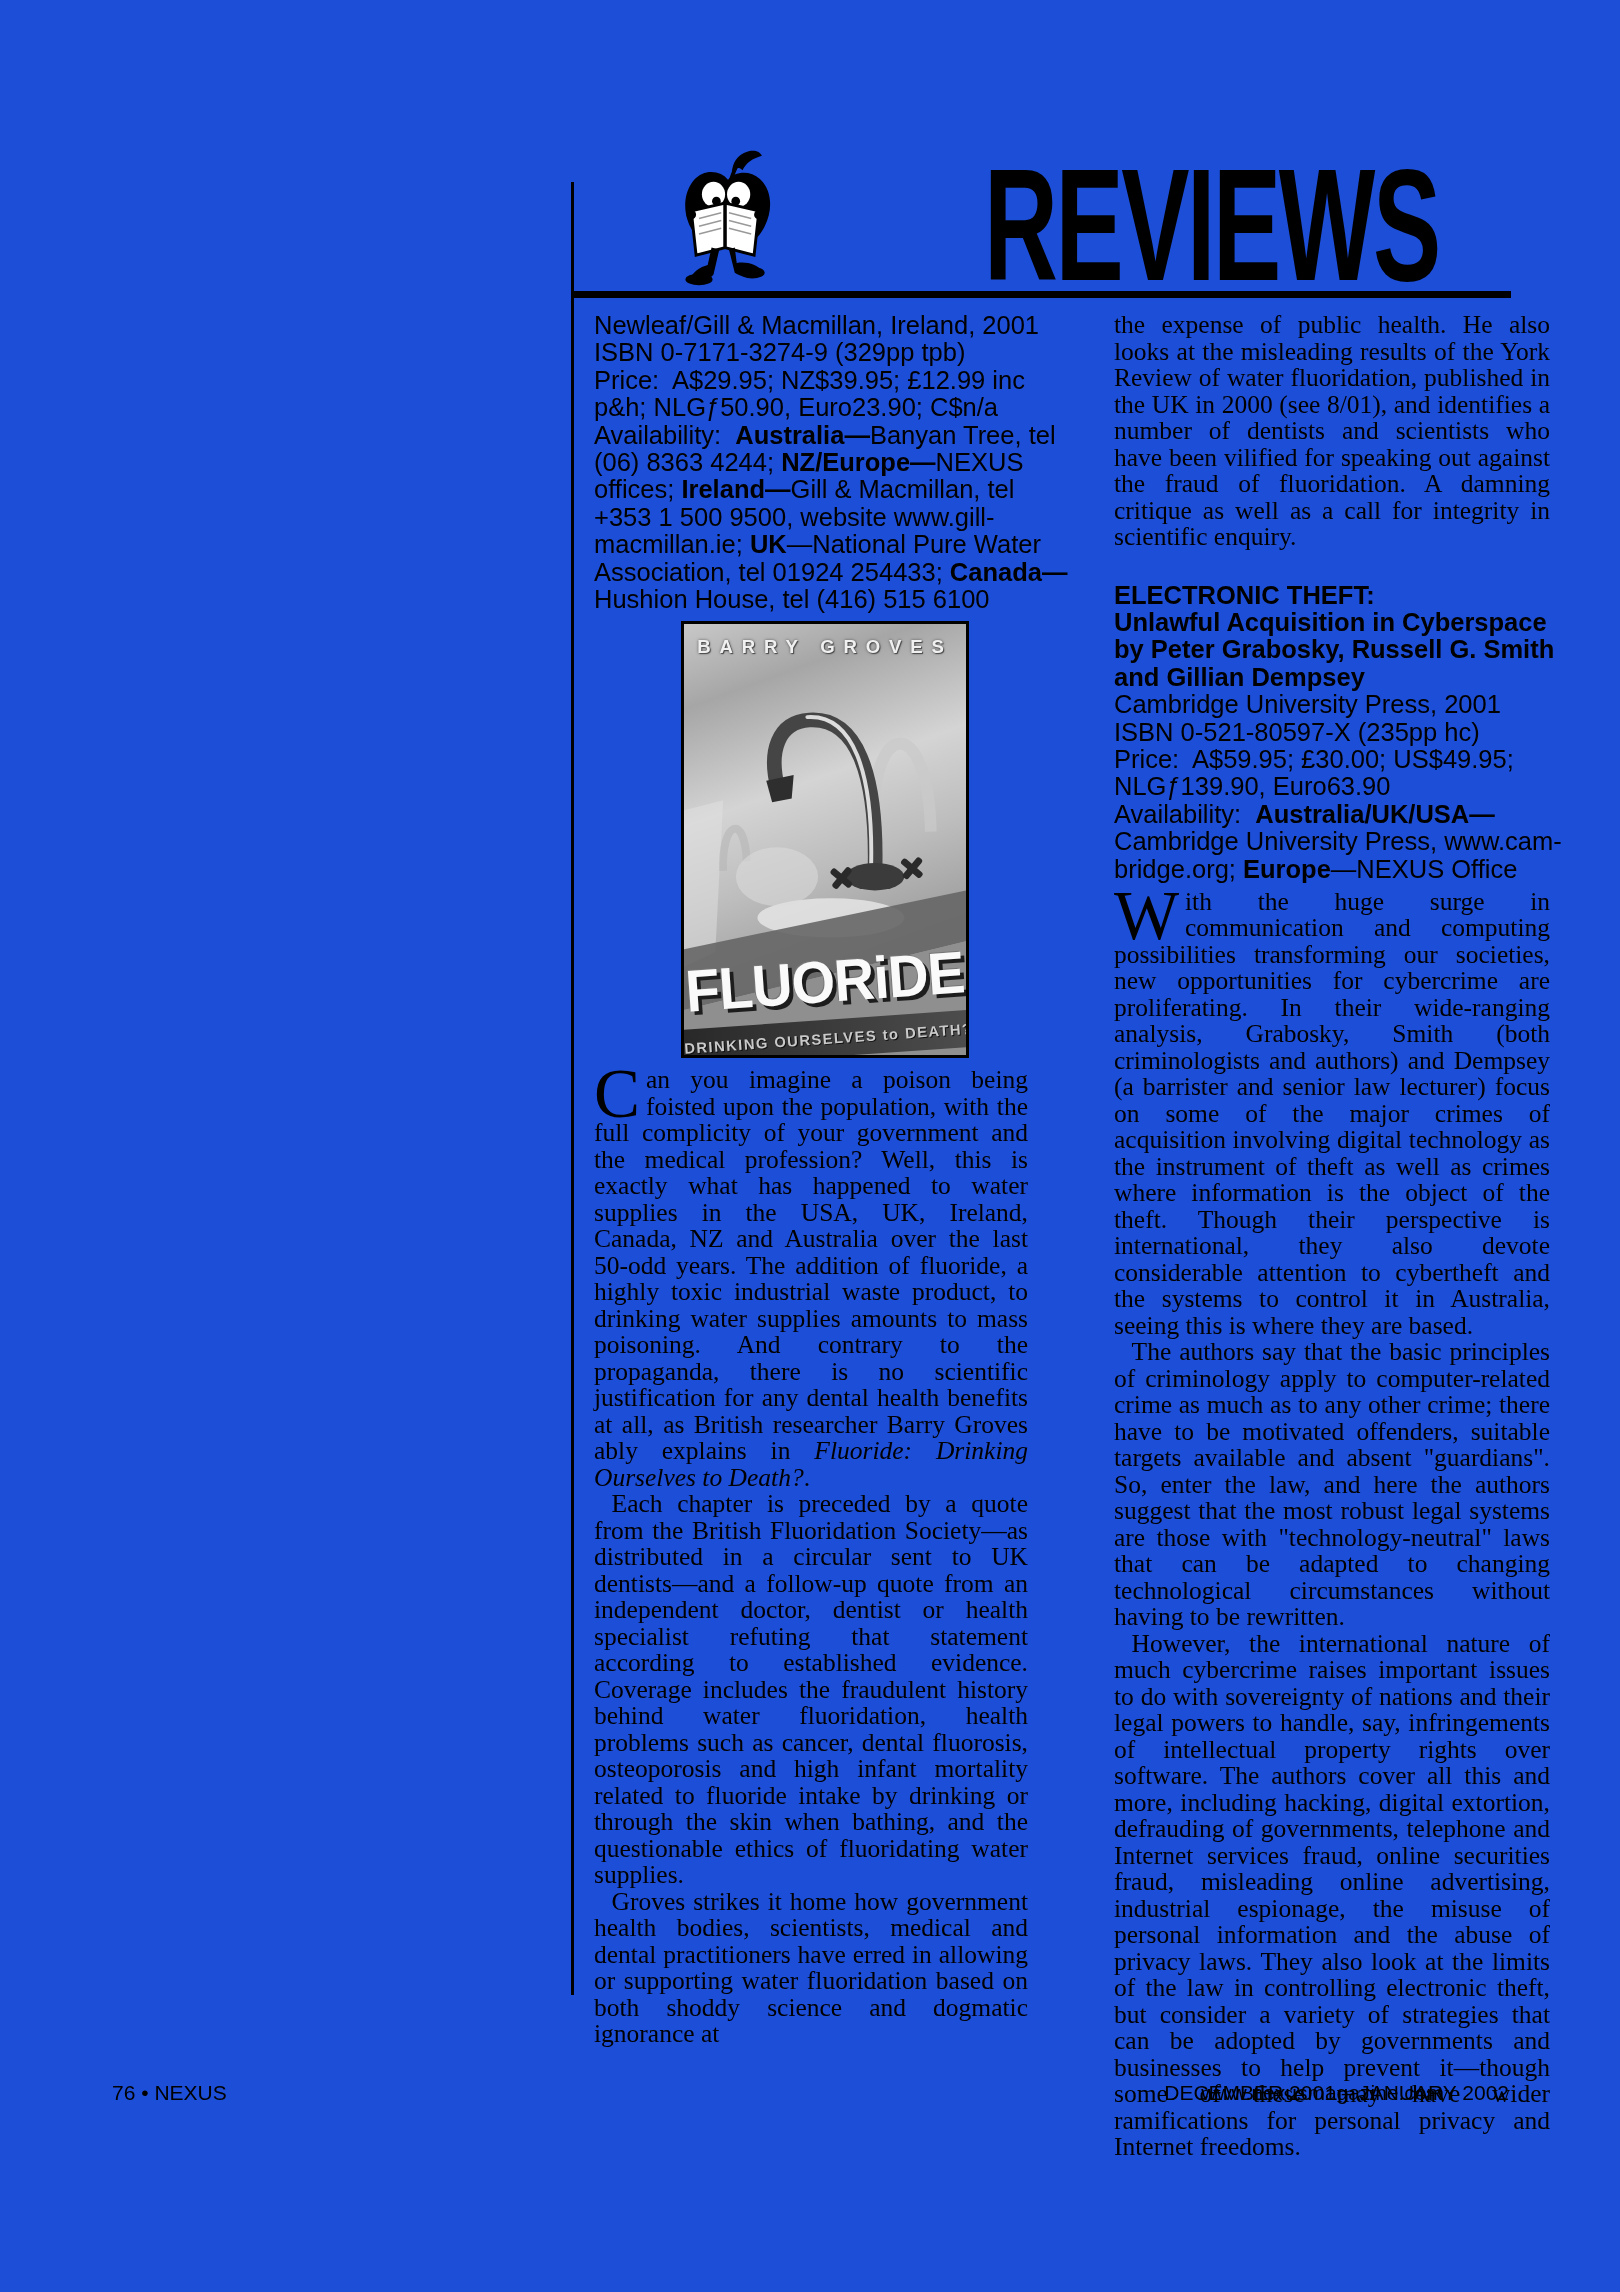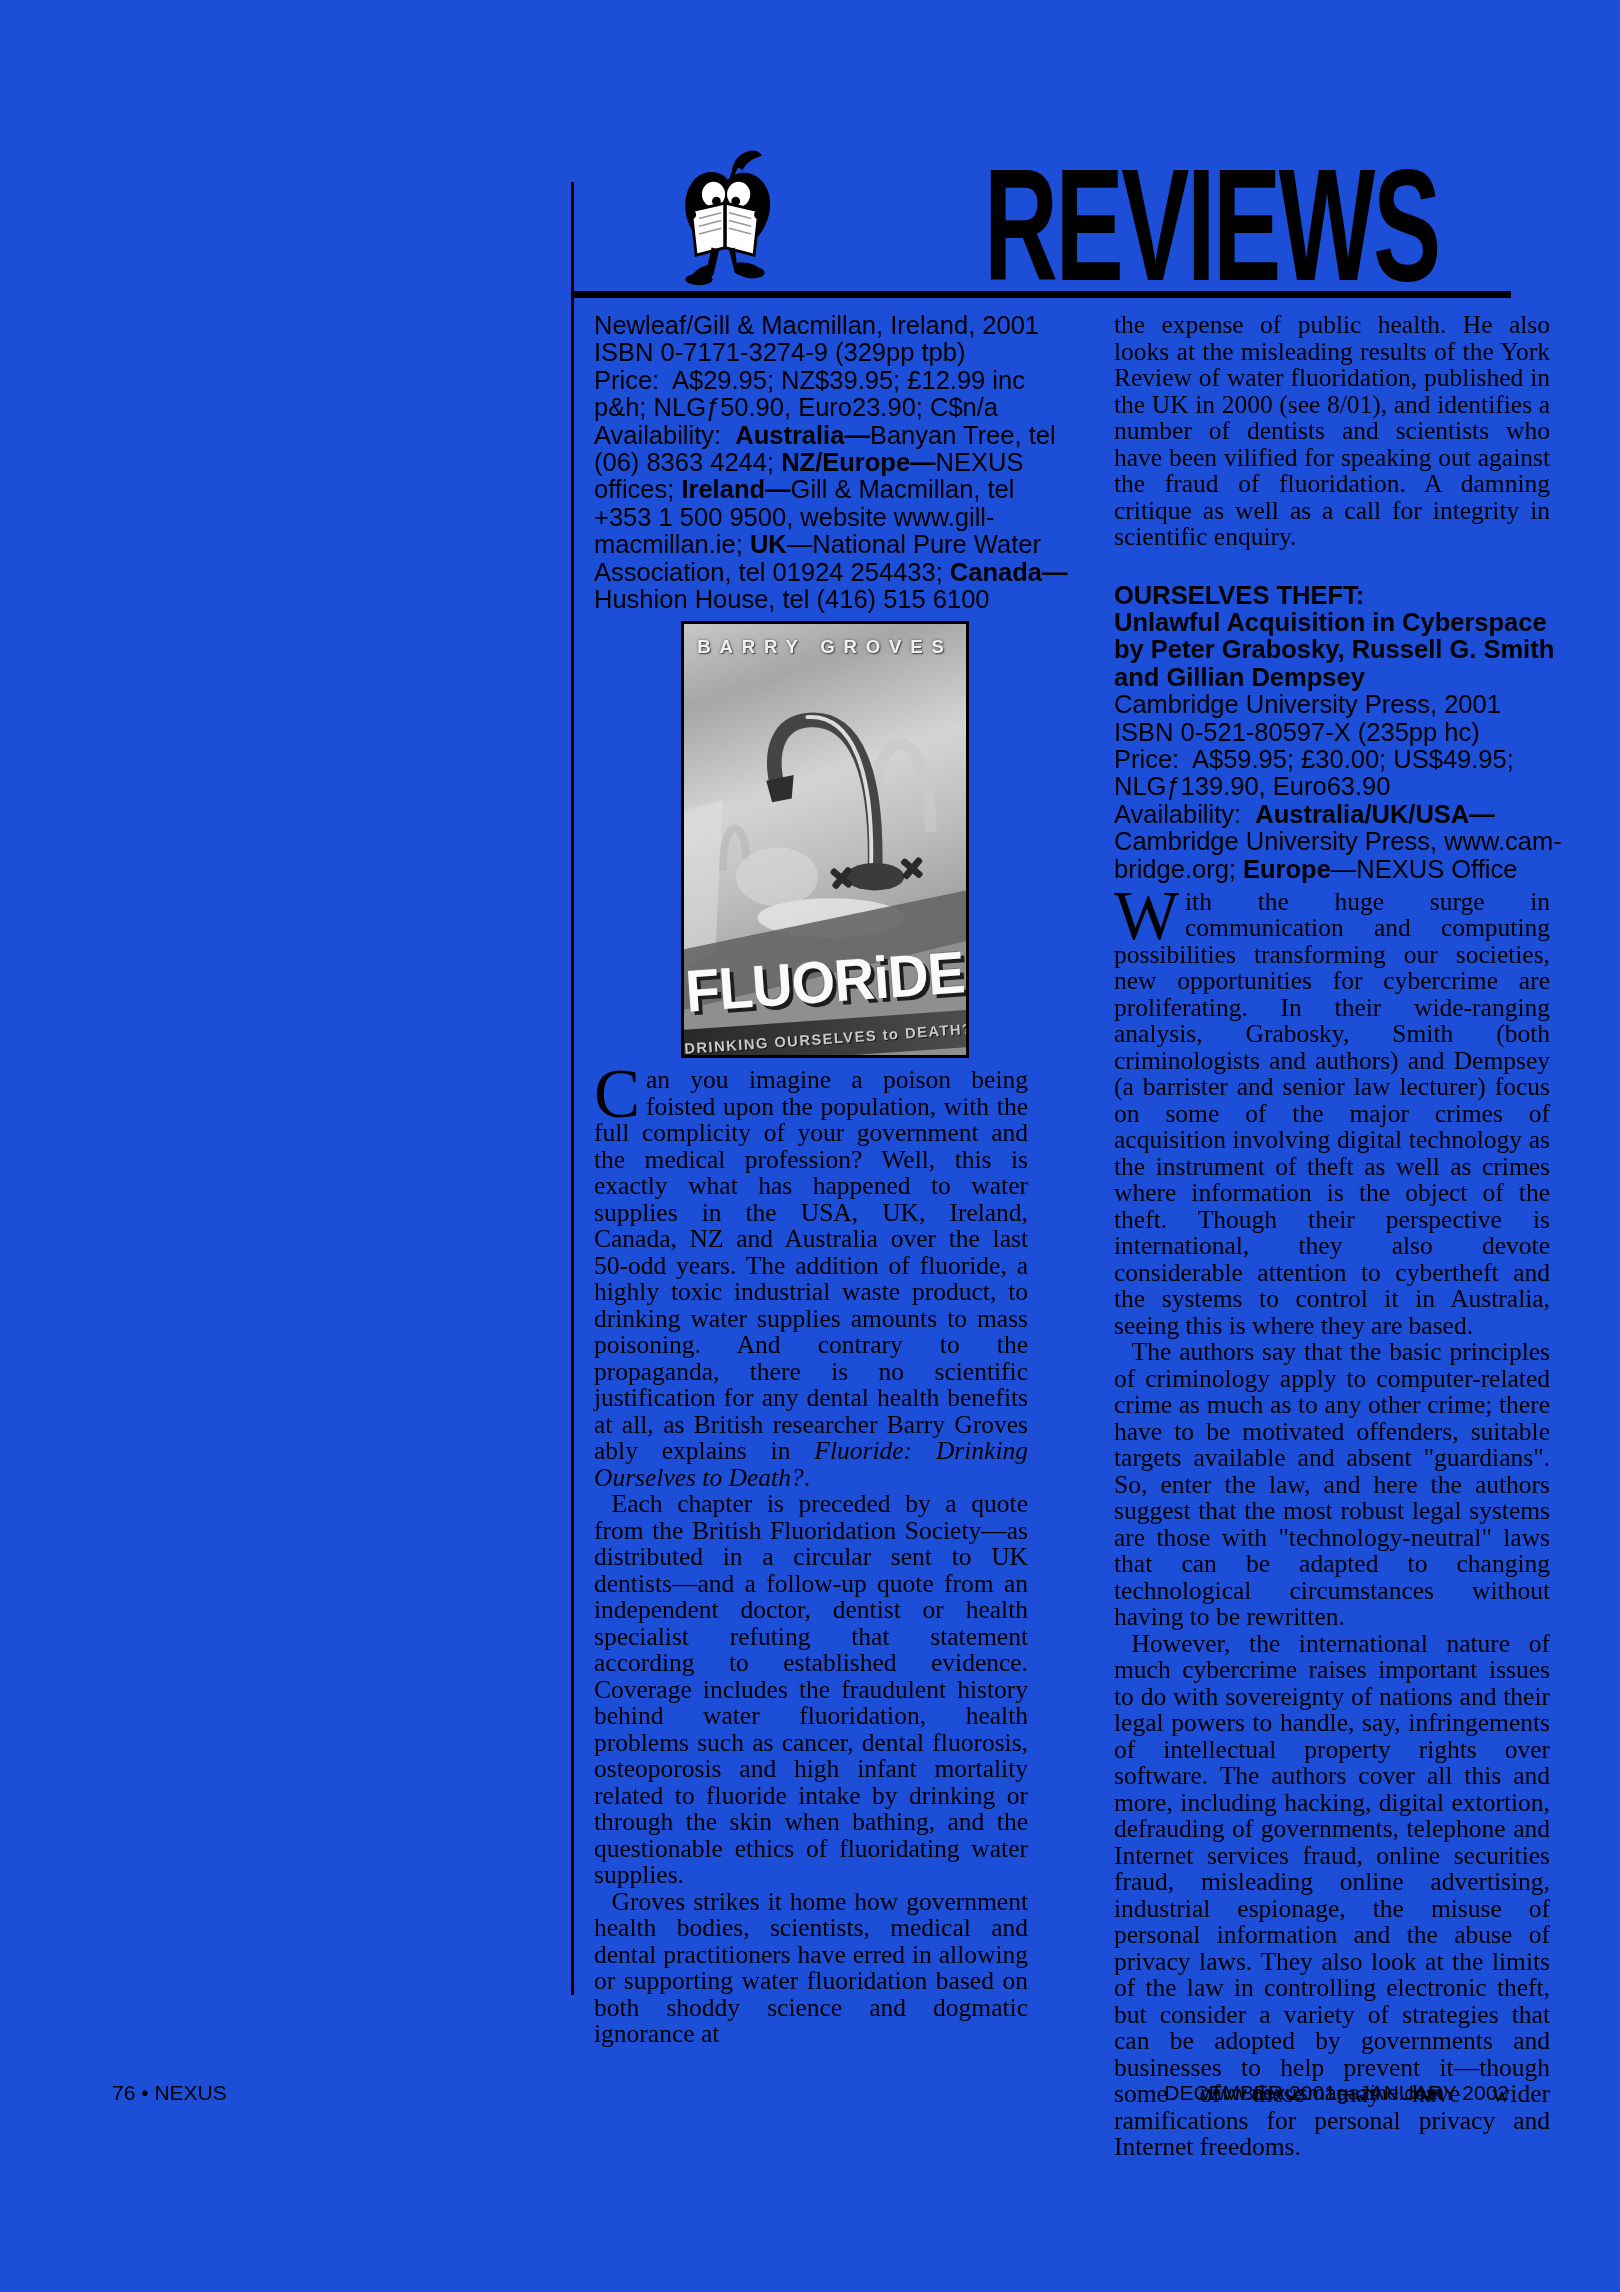--- a/index.html
+++ b/index.html
@@ -134,21 +134,21 @@
 
     <p class="body-p mt9"><span class="dropcap">C</span><span>an you imagine a poison being foisted upon the population, with the full complicity of your government and the medical profession?  Well, this is exactly what has happened to water supplies in the USA, UK, Ireland, Canada, NZ and Australia over the last 50-odd years.  The addition of fluoride, a highly toxic industrial waste product, to drinking water supplies amounts to mass poisoning.  And contrary to the propaganda, there is no scientific justification for any dental health benefits at all, as British researcher Barry Groves ably explains in </span><span class="i">Fluoride: Drinking Ourselves to Death?</span><span>.</span></p>
     <p class="body-p indent"><span>Each chapter is preceded by a quote from the British Fluoridation Society—as distributed in a circular sent to UK dentists—and a follow-up quote from an independent doctor, dentist or health specialist refuting that statement according to established evidence.  Coverage includes the fraudulent history behind water fluoridation, health problems such as cancer, dental fluorosis, osteoporosis and high infant mortality related to fluoride intake by drinking or through the skin when bathing, and the questionable ethics of fluoridating water supplies.</span></p>
     <p class="body-p indent"><span>Groves strikes it home how government health bodies, scientists, medical and dental practitioners have erred in allowing or supporting water fluoridation based on both shoddy science and dogmatic ignorance at</span></p>
   </section>
 
   <section class="col col-right">
     <p class="body-p"><span>the expense of public health.  He also looks at the misleading results of the York Review of water fluoridation, published in the UK in 2000 (see 8/01), and identifies a number of dentists and scientists who have been vilified for speaking out against the fraud of fluoridation.  A damning critique as well as a call for integrity in scientific enquiry.</span></p>
 
     <div class="rtitle mt32">
-        <div class="tline"><span>OURSELVES THEFT:</span></div>
+        <div class="tline"><span>ELECTRONIC THEFT:</span></div>
         <div class="tline"><span>Unlawful Acquisition in Cyberspace</span></div>
         <div class="tline"><span>by Peter Grabosky, Russell G. Smith</span></div>
         <div class="tline"><span>and Gillian Dempsey</span></div>
       </div>
     <div class="rinfo">
         <div class="tline"><span>Cambridge University Press, 2001</span></div>
         <div class="tline"><span>ISBN 0-521-80597-X (235pp hc)</span></div>
         <div class="tline"><span>Price:  A$59.95; £30.00; US$49.95;</span></div>
         <div class="tline"><span>NLGƒ139.90, Euro63.90</span></div>
         <div class="tline"><span>Availability:  </span><span class="b">Australia/UK/USA—</span></div>

